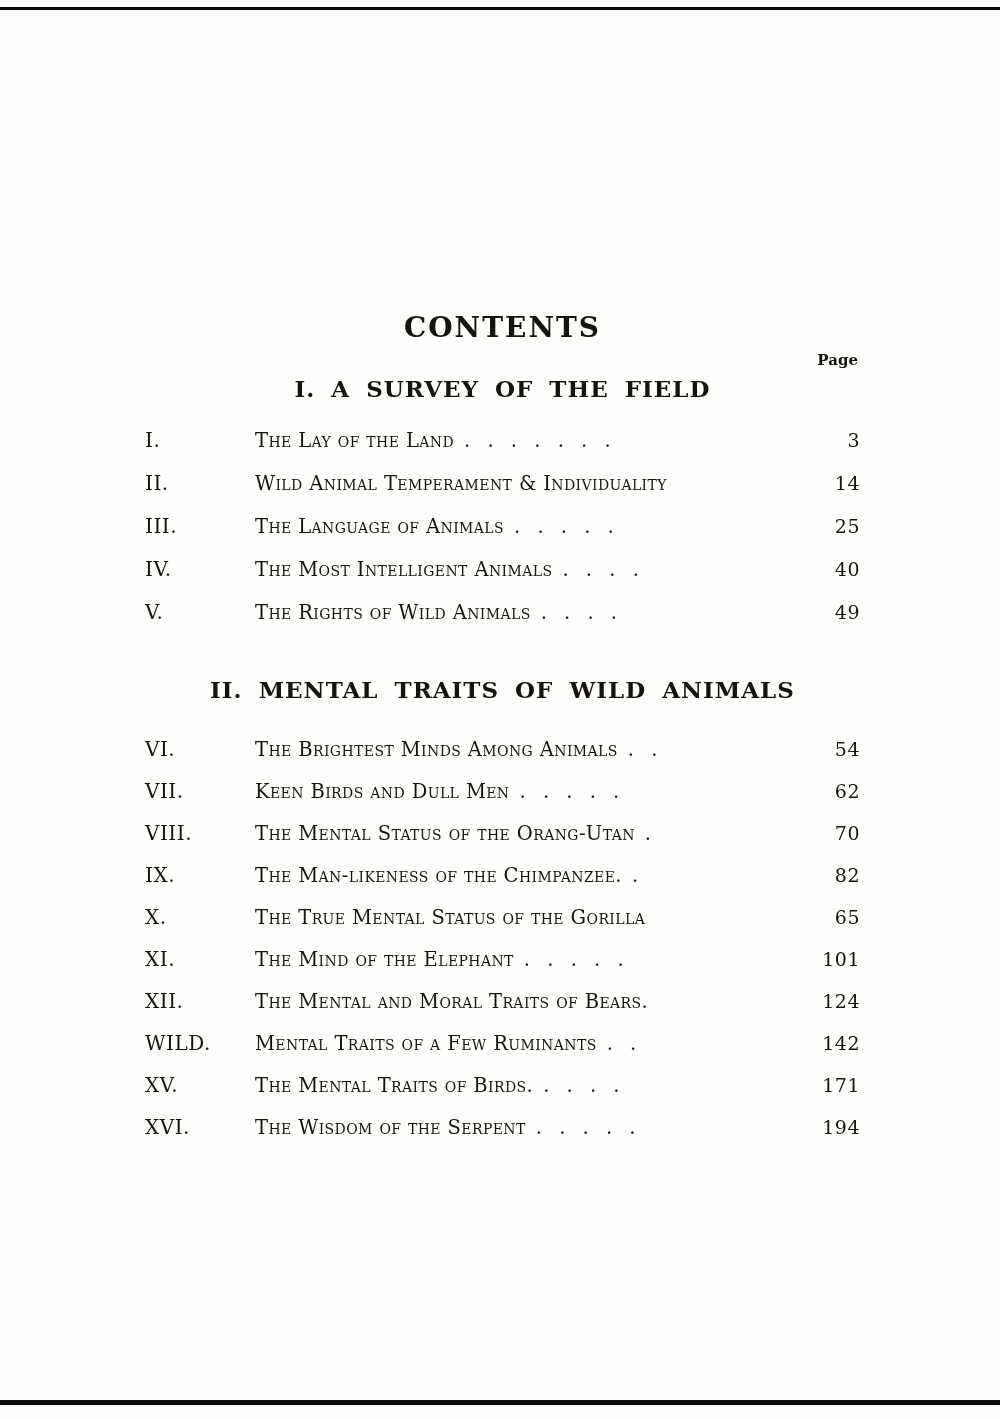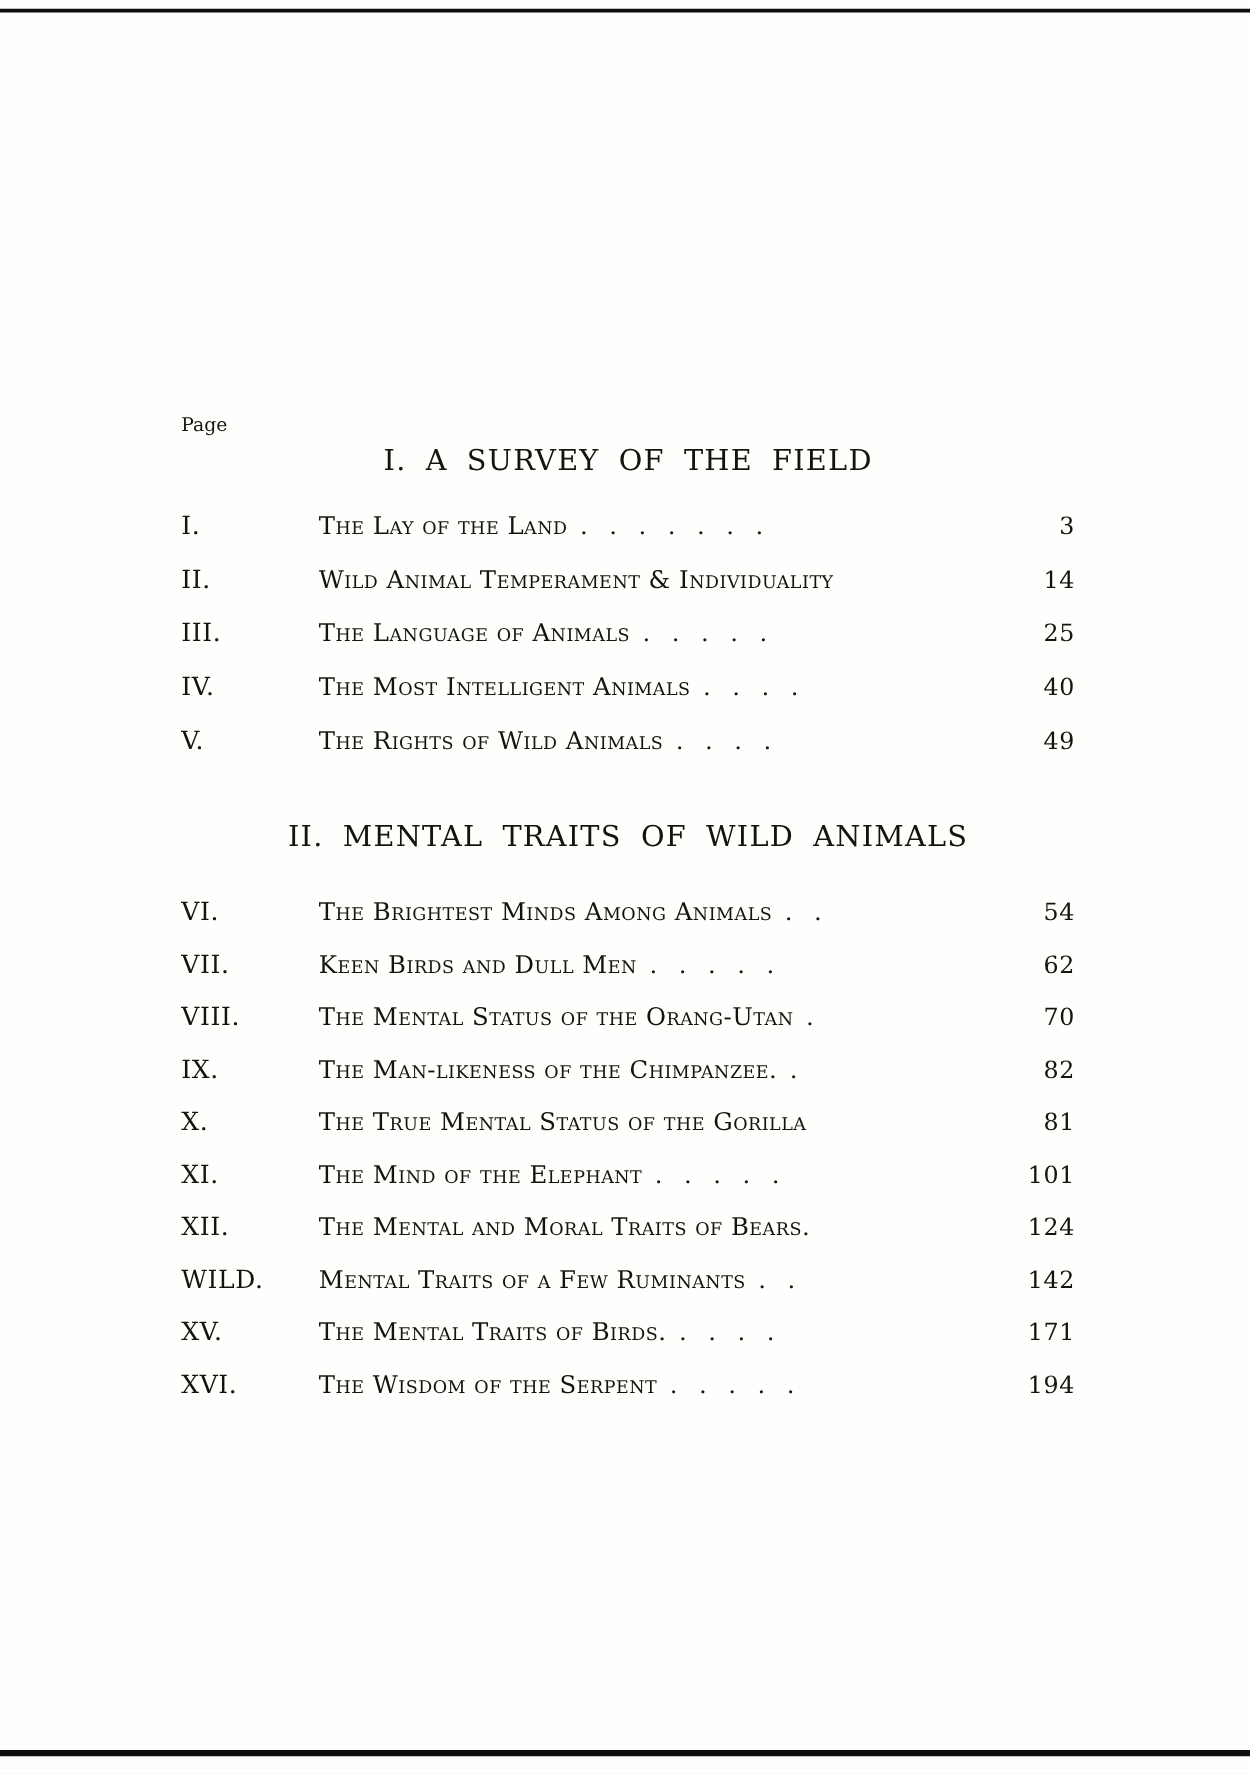--- a/index.html
+++ b/index.html
@@ -35,31 +35,32 @@
 
   .contents-title {
     margin: 0;
     text-align: center;
     font-size: 28px;
     font-weight: 700;
     letter-spacing: 2px;
     line-height: 36px;
   }
   .page-col-label {
+    text-align: right;
     font-size: 15px;
-    font-weight: 400;
+    font-weight: 700;
     line-height: 20px;
-    margin-top: 20px;
+    margin-top: 4px;
     padding-right: 2px;
   }
 
   .section-heading {
     text-align: center;
     font-size: 23px;
-    font-weight: 400;
+    font-weight: 700;
     letter-spacing: 1px;
     word-spacing: 7px;
     line-height: 30px;
   }
   .section-heading.first { margin-top: 4px; }
   .section-heading.second { margin-top: 32px; margin-bottom: 32px; }
 
   .entry-list.first { margin-top: 24px; }
 
   .toc-row {
@@ -95,20 +96,21 @@
     letter-spacing: 0.5px;
   }
 </style>
 </head>
 <body>
 
 <div class="book-page">
   <div class="scan-edge top"></div>
 
   <div class="content">
+    <h1 class="contents-title">CONTENTS</h1>
 
     <div class="page-col-label">Page</div>
 
     <div id="toc">
         <div class="section-heading first">I. A SURVEY OF THE FIELD</div>
         <div class="entry-list first">
           <div class="toc-row">
             <span class="toc-numeral">I.</span>
             <span class="toc-title-cell">The Lay of the Land<span class="dot-leader">. . . . . . .</span></span>
             <span class="toc-page">3</span>
@@ -152,21 +154,21 @@
             <span class="toc-page">70</span>
           </div>
           <div class="toc-row">
             <span class="toc-numeral">IX.</span>
             <span class="toc-title-cell">The Man-likeness of the Chimpanzee.<span class="dot-leader">.</span></span>
             <span class="toc-page">82</span>
           </div>
           <div class="toc-row">
             <span class="toc-numeral">X.</span>
             <span class="toc-title-cell">The True Mental Status of the Gorilla</span>
-            <span class="toc-page">81</span>
+            <span class="toc-page">65</span>
           </div>
           <div class="toc-row">
             <span class="toc-numeral">XI.</span>
             <span class="toc-title-cell">The Mind of the Elephant<span class="dot-leader">. . . . .</span></span>
             <span class="toc-page">101</span>
           </div>
           <div class="toc-row">
             <span class="toc-numeral">XII.</span>
             <span class="toc-title-cell">The Mental and Moral Traits of Bears.</span>
             <span class="toc-page">124</span>

